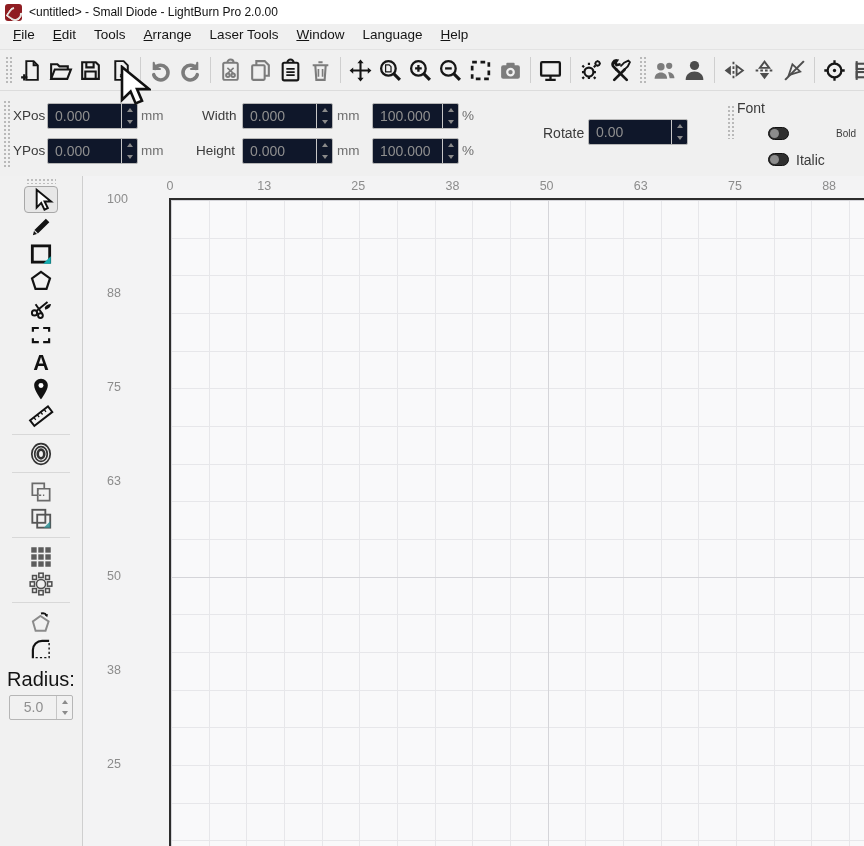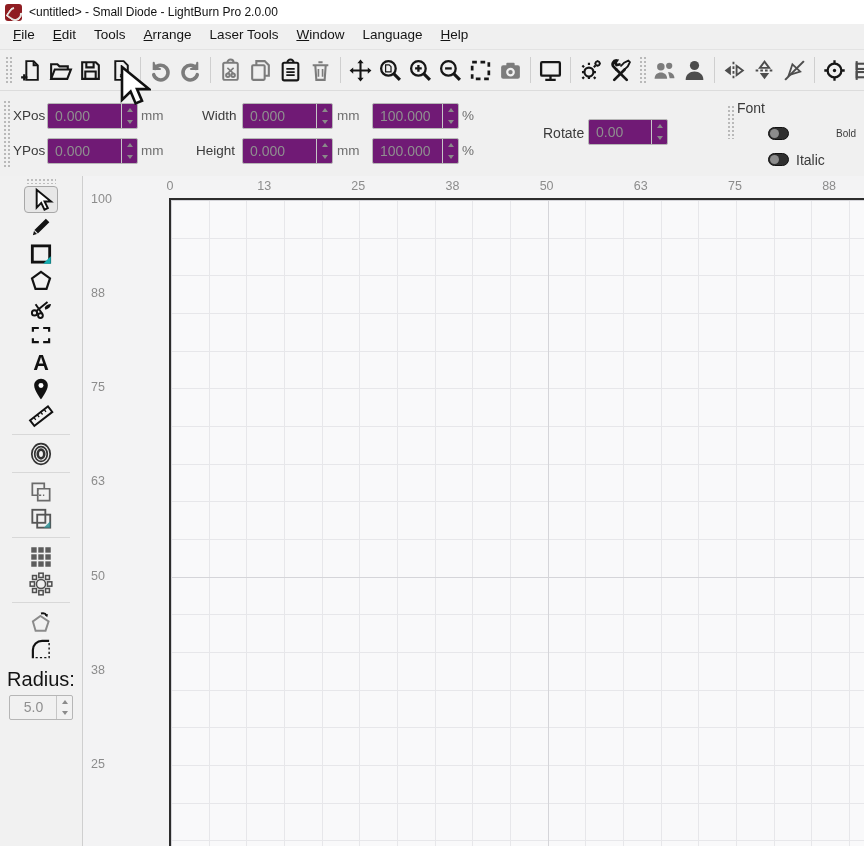--- a/index.html
+++ b/index.html
@@ -18,21 +18,21 @@
   .toolbar1{height:40px;background:#f0f0f0;display:flex;align-items:center;gap:3px;padding-left:3px;border-bottom:1px solid #dcdcdc;overflow:hidden;}
   .grip{width:7px;align-self:stretch;margin:6px 2px;background-image:radial-gradient(#b9b9b9 1px,transparent 1.3px);background-size:4px 4px;flex:0 0 auto;}
   .tbtn{width:27px;height:30px;display:flex;align-items:center;justify-content:center;flex:0 0 auto;border-radius:3px;}
   .tbtn svg{width:25px;height:25px;}
   .tsep{width:1px;height:26px;background:#cfcfcf;margin:0 3px;flex:0 0 auto;}
   .c-b{color:#161616;} .c-g{color:#7c7c7c;} .c-d{color:#4d4d4d;}
   
   .toolbar2{position:relative;height:86px;background:#f0f0f0;border-bottom:1px solid #be185d;}
   .t2label{position:absolute;font-size:13.5px;color:#3a3a3a;line-height:16px;}
   .unit{position:absolute;font-size:13.5px;color:#6f6f6f;line-height:16px;}
-  .spin{position:absolute;height:26px;background:#701a75;border:1px solid #b6b6b6;border-radius:2px;box-sizing:border-box;}
+  .spin{position:absolute;height:26px;background:#0f172a;border:1px solid #b6b6b6;border-radius:2px;box-sizing:border-box;}
   .fval{position:absolute;left:7px;top:4px;font-size:14px;color:#8f8f8f;}
   .sb{position:absolute;right:0;top:0;bottom:0;width:15px;border-left:1px solid #c6c6c6;display:flex;flex-direction:column;}
   .sb span{flex:1;display:flex;align-items:center;justify-content:center;}
   .tri-u{width:0;height:0;border-left:3.5px solid transparent;border-right:3.5px solid transparent;border-bottom:4px solid #8a8a8a;}
   .tri-d{width:0;height:0;border-left:3.5px solid transparent;border-right:3.5px solid transparent;border-top:4px solid #8a8a8a;}
   .anchorbox{position:absolute;left:489px;top:96px;width:50px;height:71px;background:#f3f3f3;border:1px solid #d2d2d2;border-radius:2px;box-sizing:border-box;display:flex;flex-direction:column;justify-content:space-around;padding:2px 1px;}
   .arow{display:flex;justify-content:space-between;}
   .acirc{width:14px;height:14px;border:1.5px solid #9b9b9b;border-radius:50%;box-sizing:border-box;position:relative;}
   .acirc.sel::after{content:"";position:absolute;left:2.5px;top:2.5px;width:6px;height:6px;border-radius:50%;background:#6e6e6e;}
   .mmbtn{position:absolute;left:678px;top:114px;width:41px;height:31px;background:#fdfdfd;border:1px solid #b3b3b3;border-radius:3px;font-size:14.5px;color:#1c1c1c;display:flex;align-items:center;justify-content:center;box-sizing:border-box;}
@@ -57,21 +57,21 @@
   
   .canvas{position:relative;flex:1;background:#f3f3f4;overflow:hidden;}
   .work-area{position:absolute;left:86px;top:22px;right:-2px;bottom:-2px;border-left:2px solid #2c2c2c;border-top:2px solid #2c2c2c;background:
     repeating-linear-gradient(to right,#d5d5d9 0 1px,transparent 1px 376.6px),
     repeating-linear-gradient(to bottom,#d5d5d9 0 1px,transparent 1px 376.6px),
     repeating-linear-gradient(to right,#e7e7ea 0 1px,transparent 1px 37.66px),
     repeating-linear-gradient(to bottom,#e7e7ea 0 1px,transparent 1px 37.66px),
     #f9f9fa;}
   .rlabel{position:absolute;font-size:12.5px;color:#8c8c8c;}
   .hlab{transform:translateX(-50%);top:3px;}
-  .vlab{left:8px;transform:translateY(-50%);}
+  .vlab{left:24px;transform:translateY(-50%);}
   
   .cursor{position:absolute;left:119px;top:65px;z-index:50;pointer-events:none;}
 </style>
 </head>
 <body>
 
 <div class="app">
 
   <div class="titlebar">
     <div class="appicon"></div>
@@ -381,21 +381,21 @@
           <span class="acirc"></span>
         </div>
       <div class="arow">
           <span class="acirc"></span>
           <span class="acirc"></span>
           <span class="acirc"></span>
         </div>
     </div>
 
     <div class="t2label" style="left:543px;top:34px;font-size:14px;">Rotate</div>
-    <div class="spin" style="left:588px;top:28px;width:80px;">
+    <div class="spin" style="left:588px;top:28px;width:100px;">
         <span class="fval">0.00</span>
         <span class="sb">
           <span>
             <i class="tri-u"></i>
           </span>
           <span>
             <i class="tri-d"></i>
           </span>
         </span>
       </div>

